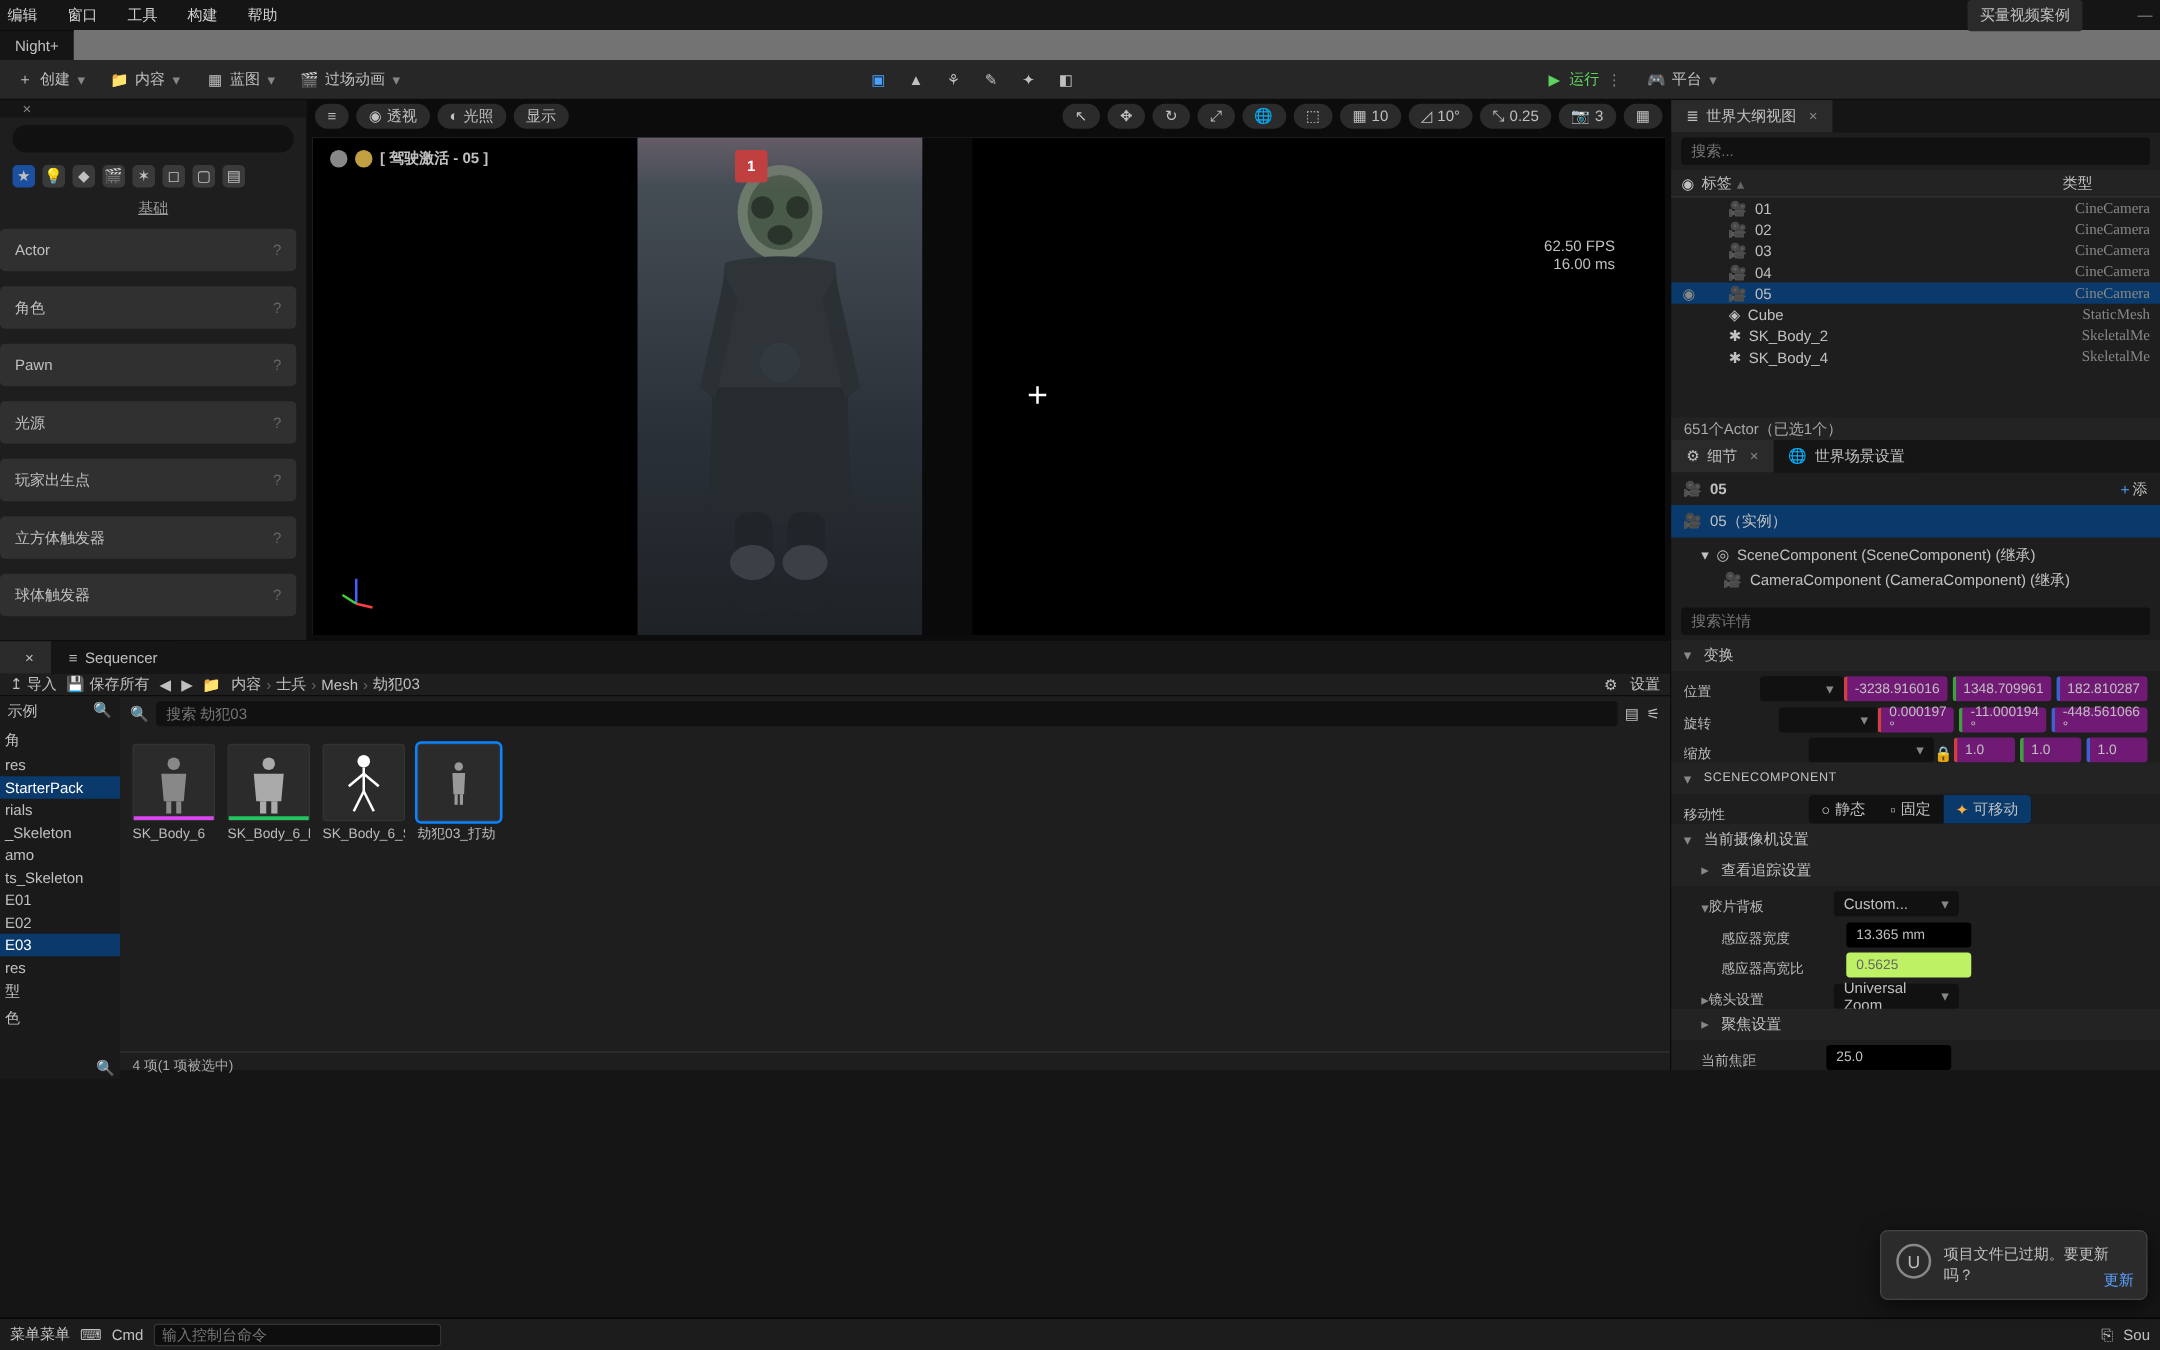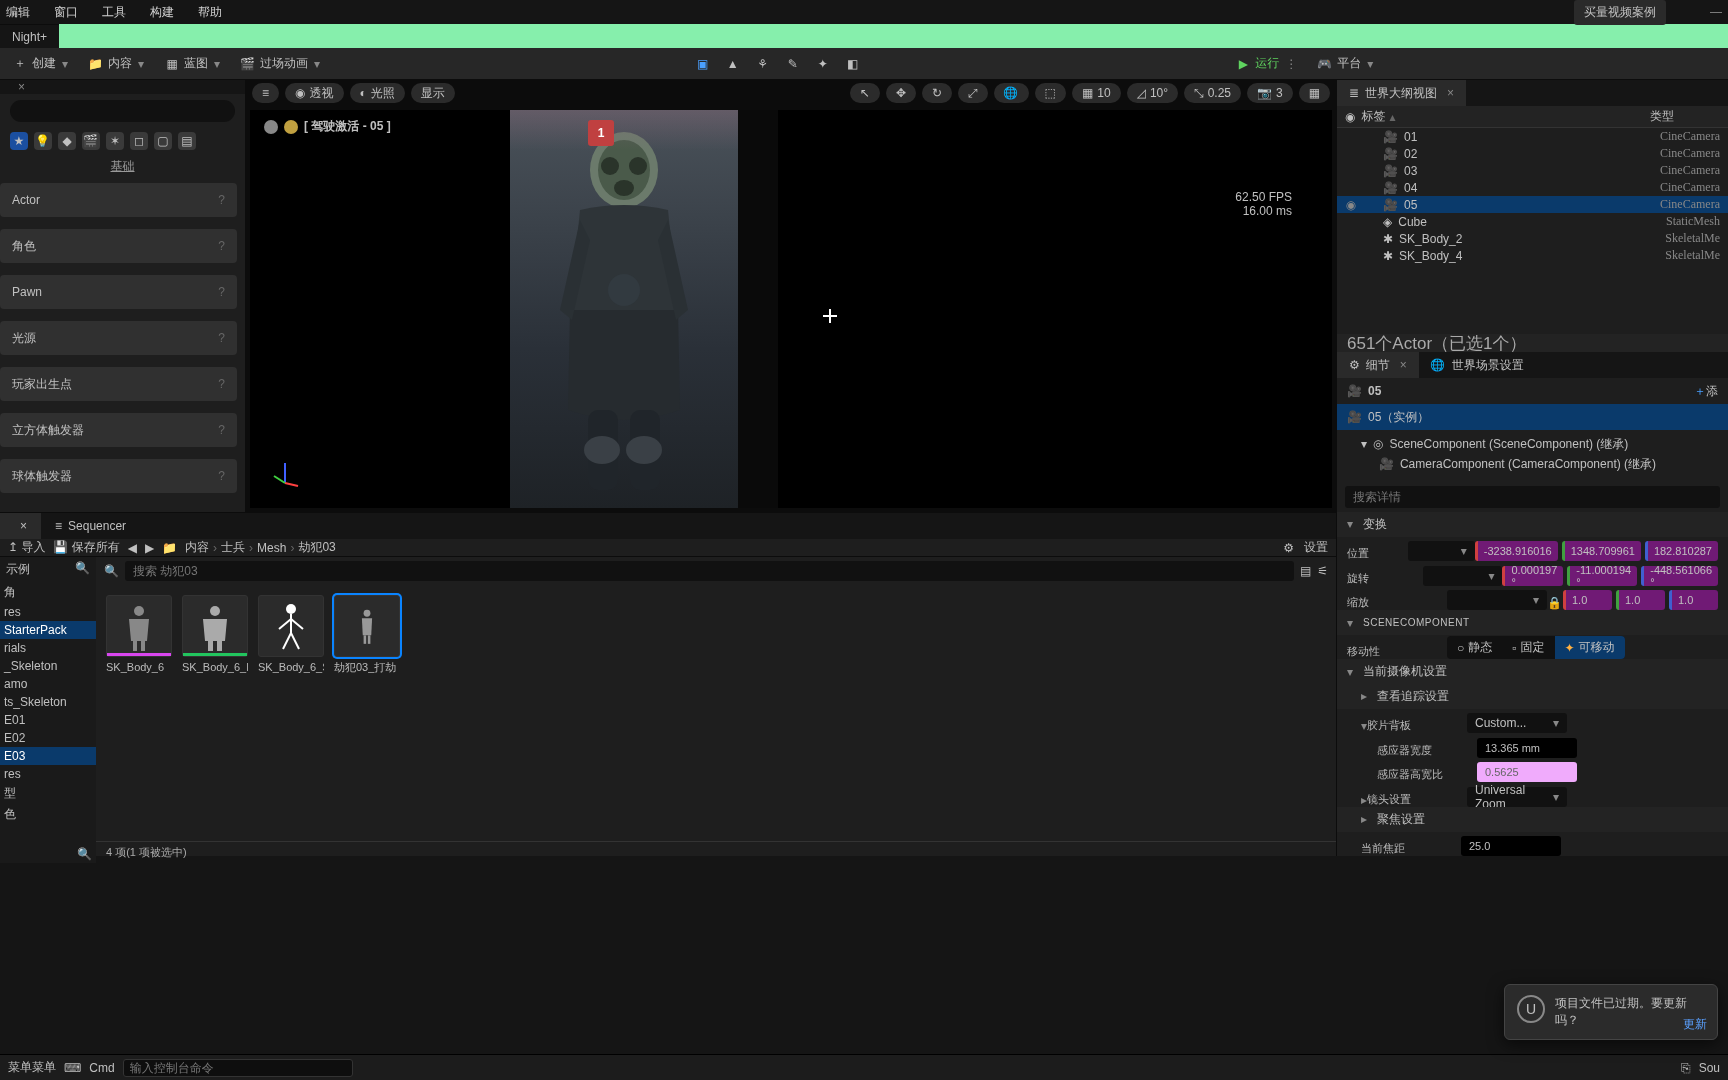--- a/index.html
+++ b/index.html
@@ -5,21 +5,21 @@
 * { margin:0; padding:0; box-sizing:border-box; font-family:"Segoe UI",Arial,sans-serif; font-size:12px; color:#c0c0c0; user-select:none; }
 body { background:#151515; width:1728px; height:1080px; overflow:hidden; }
 
 
 .menubar { height:24px; background:#151515; display:flex; align-items:center; padding:0 6px; gap:24px; }
 .menubar .spacer { flex:1; }
 .menu-item { color:#d0d0d0; }
 .top-btn { background:#2a2a2a; padding:4px 10px; border-radius:3px; }
 
 
-.titlebar { height:24px; background:#86efac; display:flex; align-items:center; }
+.titlebar { height:24px; background:#737373; display:flex; align-items:center; }
 .title-tab { background:#151515; height:24px; padding:0 12px; display:flex; align-items:center; border-top:1px solid #0c0c0c; }
 
 
 .toolbar { height:32px; background:#272727; display:flex; align-items:center; gap:4px; padding:0 4px; border-bottom:1px solid #0c0c0c; }
 .tb-btn { display:flex; align-items:center; gap:4px; padding:4px 8px; border-radius:3px; }
 .tb-icon { width:16px; height:16px; display:inline-flex; align-items:center; justify-content:center; }
 .green { color:#5fd35f; }
 .tool-spacer { flex:1; }
 
 
@@ -59,21 +59,21 @@
 .search-row { padding:4px 8px; }
 .search-input { width:100%; height:22px; background:#111; border:none; border-radius:3px; padding:0 8px; color:#ccc; }
 .hdr-row { display:flex; height:22px; align-items:center; padding:0 8px; background:#232323; font-size:11px; color:#999; border-bottom:1px solid #333; }
 .hdr-row .c1 { flex:1; display:flex; align-items:center; gap:4px; }
 .hdr-row .c2 { width:70px; }
 .outliner-list { flex:1; overflow:hidden; }
 .out-row { display:flex; height:17px; align-items:center; padding:0 8px 0 44px; gap:6px; font-size:11px; }
 .out-row.sel { background:#0a3a6b; }
 .out-row .eye { width:12px; text-align:center; margin-left:-36px; margin-right:20px; color:#888; }
 .out-row .type { margin-left:auto; color:#888;font-family:Liberation Serif, serif; }
-.status-row { height:18px; padding:0 10px; display:flex; align-items:center; color:#aaa; font-size:17px; background:#232323; }
+.status-row { height:18px; padding:0 10px; display:flex; align-items:center; color:#aaa; font-size:12px; background:#232323; }
 
 
 .cb { height:344px; display:flex; flex-direction:column; background:#1e1e1e; border-top:1px solid #0c0c0c; }
 .cb-tabs { height:26px; background:#151515; display:flex; align-items:center; }
 .cb-tab { padding:0 14px; height:26px; display:flex; align-items:center; gap:6px; background:#2a2a2a; }
 .cb-tab.inactive { background:#151515; color:#aaa; }
 .cb-toolbar { height:30px; display:flex; align-items:center; gap:8px; padding:0 8px; border-bottom:1px solid #0c0c0c; }
 .crumb { display:flex; align-items:center; gap:4px; color:#bbb; }
 .crumb .sep { color:#666; }
 .cb-body { flex:1; display:flex; }
@@ -320,20 +320,23 @@
     </div>
   </div>
 
   <div class="right-panel">
     <div class="panel-tabs">
       <div class="panel-tab">
         <span>≣</span>
         <span>世界大纲视图</span>
         <span class="close">×</span>
       </div>
+    </div>
+    <div class="search-row">
+      <input class="search-input" placeholder="搜索..." style="">
     </div>
     <div class="hdr-row">
       <span style="margin-right:6px">◉</span>
       <div class="c1">
           <span>标签</span>
           <span style="color:#666">▴</span>
         </div>
       <div class="c2">类型</div>
     </div>
     <div class="outliner-list">
@@ -619,21 +622,21 @@
           <span>Custom...</span>
           <span class="arr">▾</span>
         </div>
     </div>
     <div class="prop-row" style="padding-left:40px">
       <div class="prop-label">感应器宽度</div>
       <div class="num-field">13.365 mm</div>
     </div>
     <div class="prop-row" style="padding-left:40px">
       <div class="prop-label">感应器高宽比</div>
-      <div class="num-field" style="background:#f0abfc;color:#666">0.5625</div>
+      <div class="num-field" style="background:#bef264;color:#666">0.5625</div>
     </div>
     <div class="prop-row" style="padding-left:24px">
       <span class="chev" style="color:#888">▸</span>
       <div class="prop-label">镜头设置</div>
       <div class="dd">
           <span>Universal Zoom</span>
           <span class="arr">▾</span>
         </div>
     </div>
     <div class="det-row section" style="padding-left:24px">

